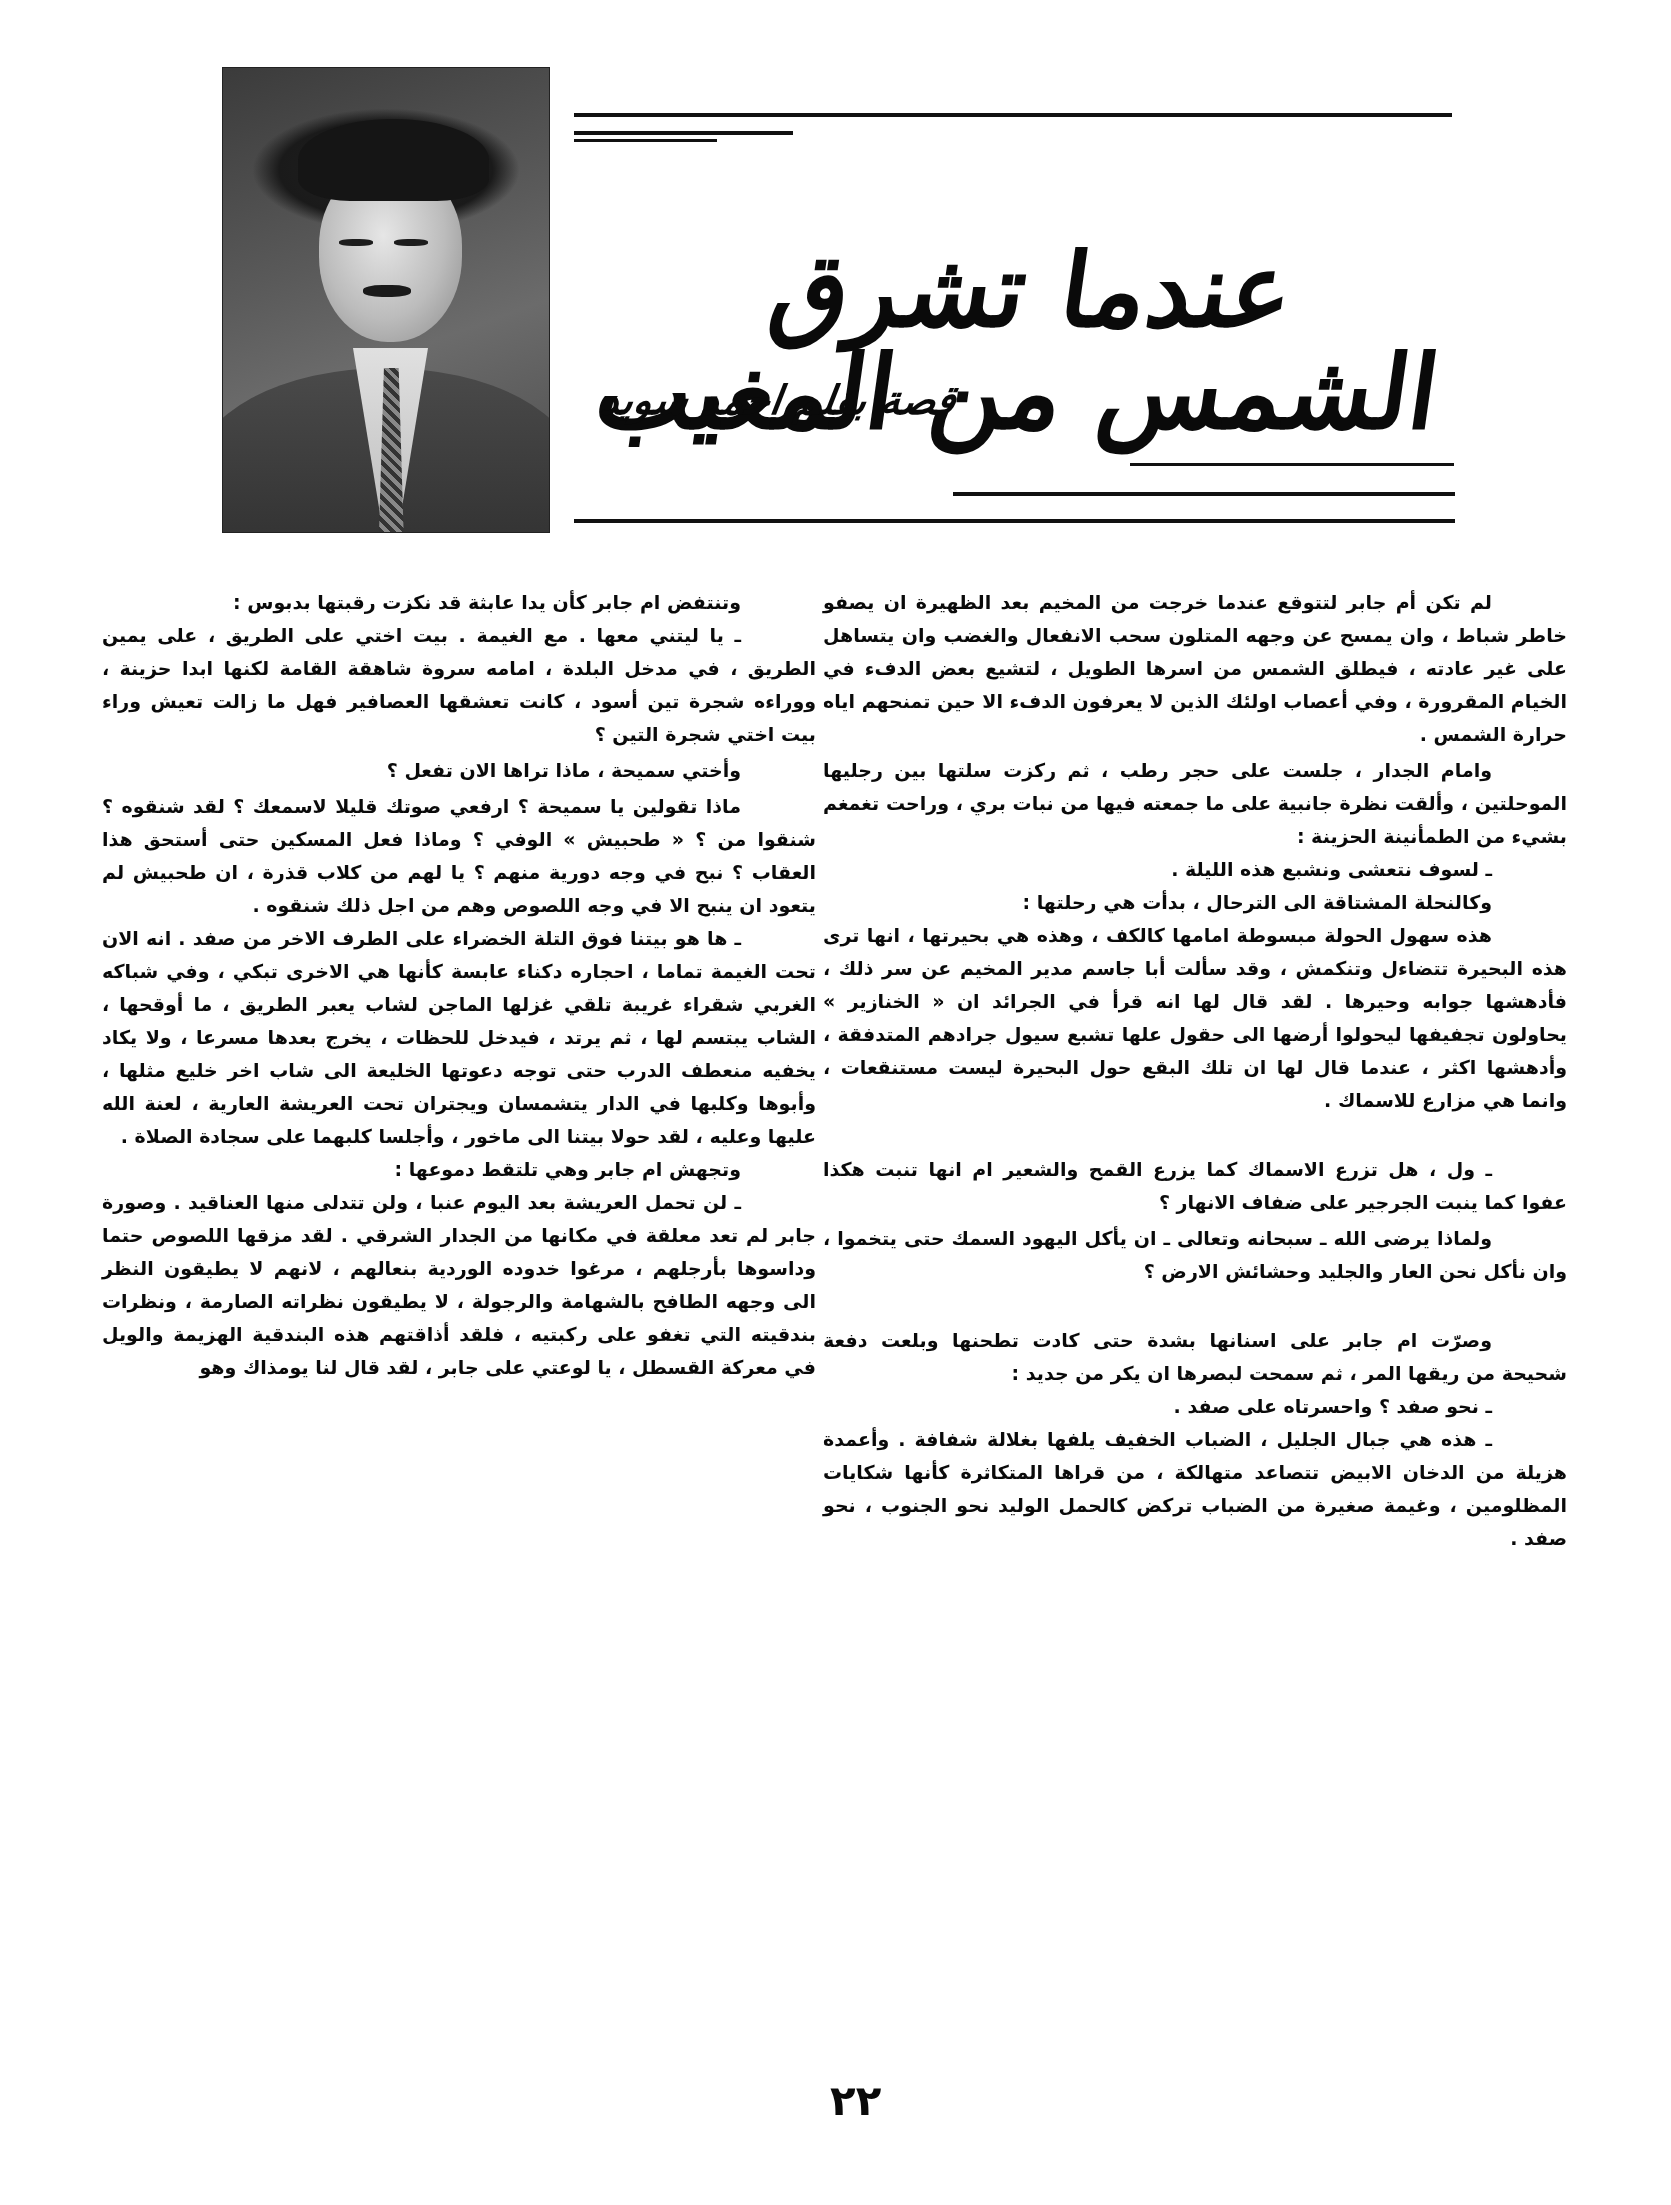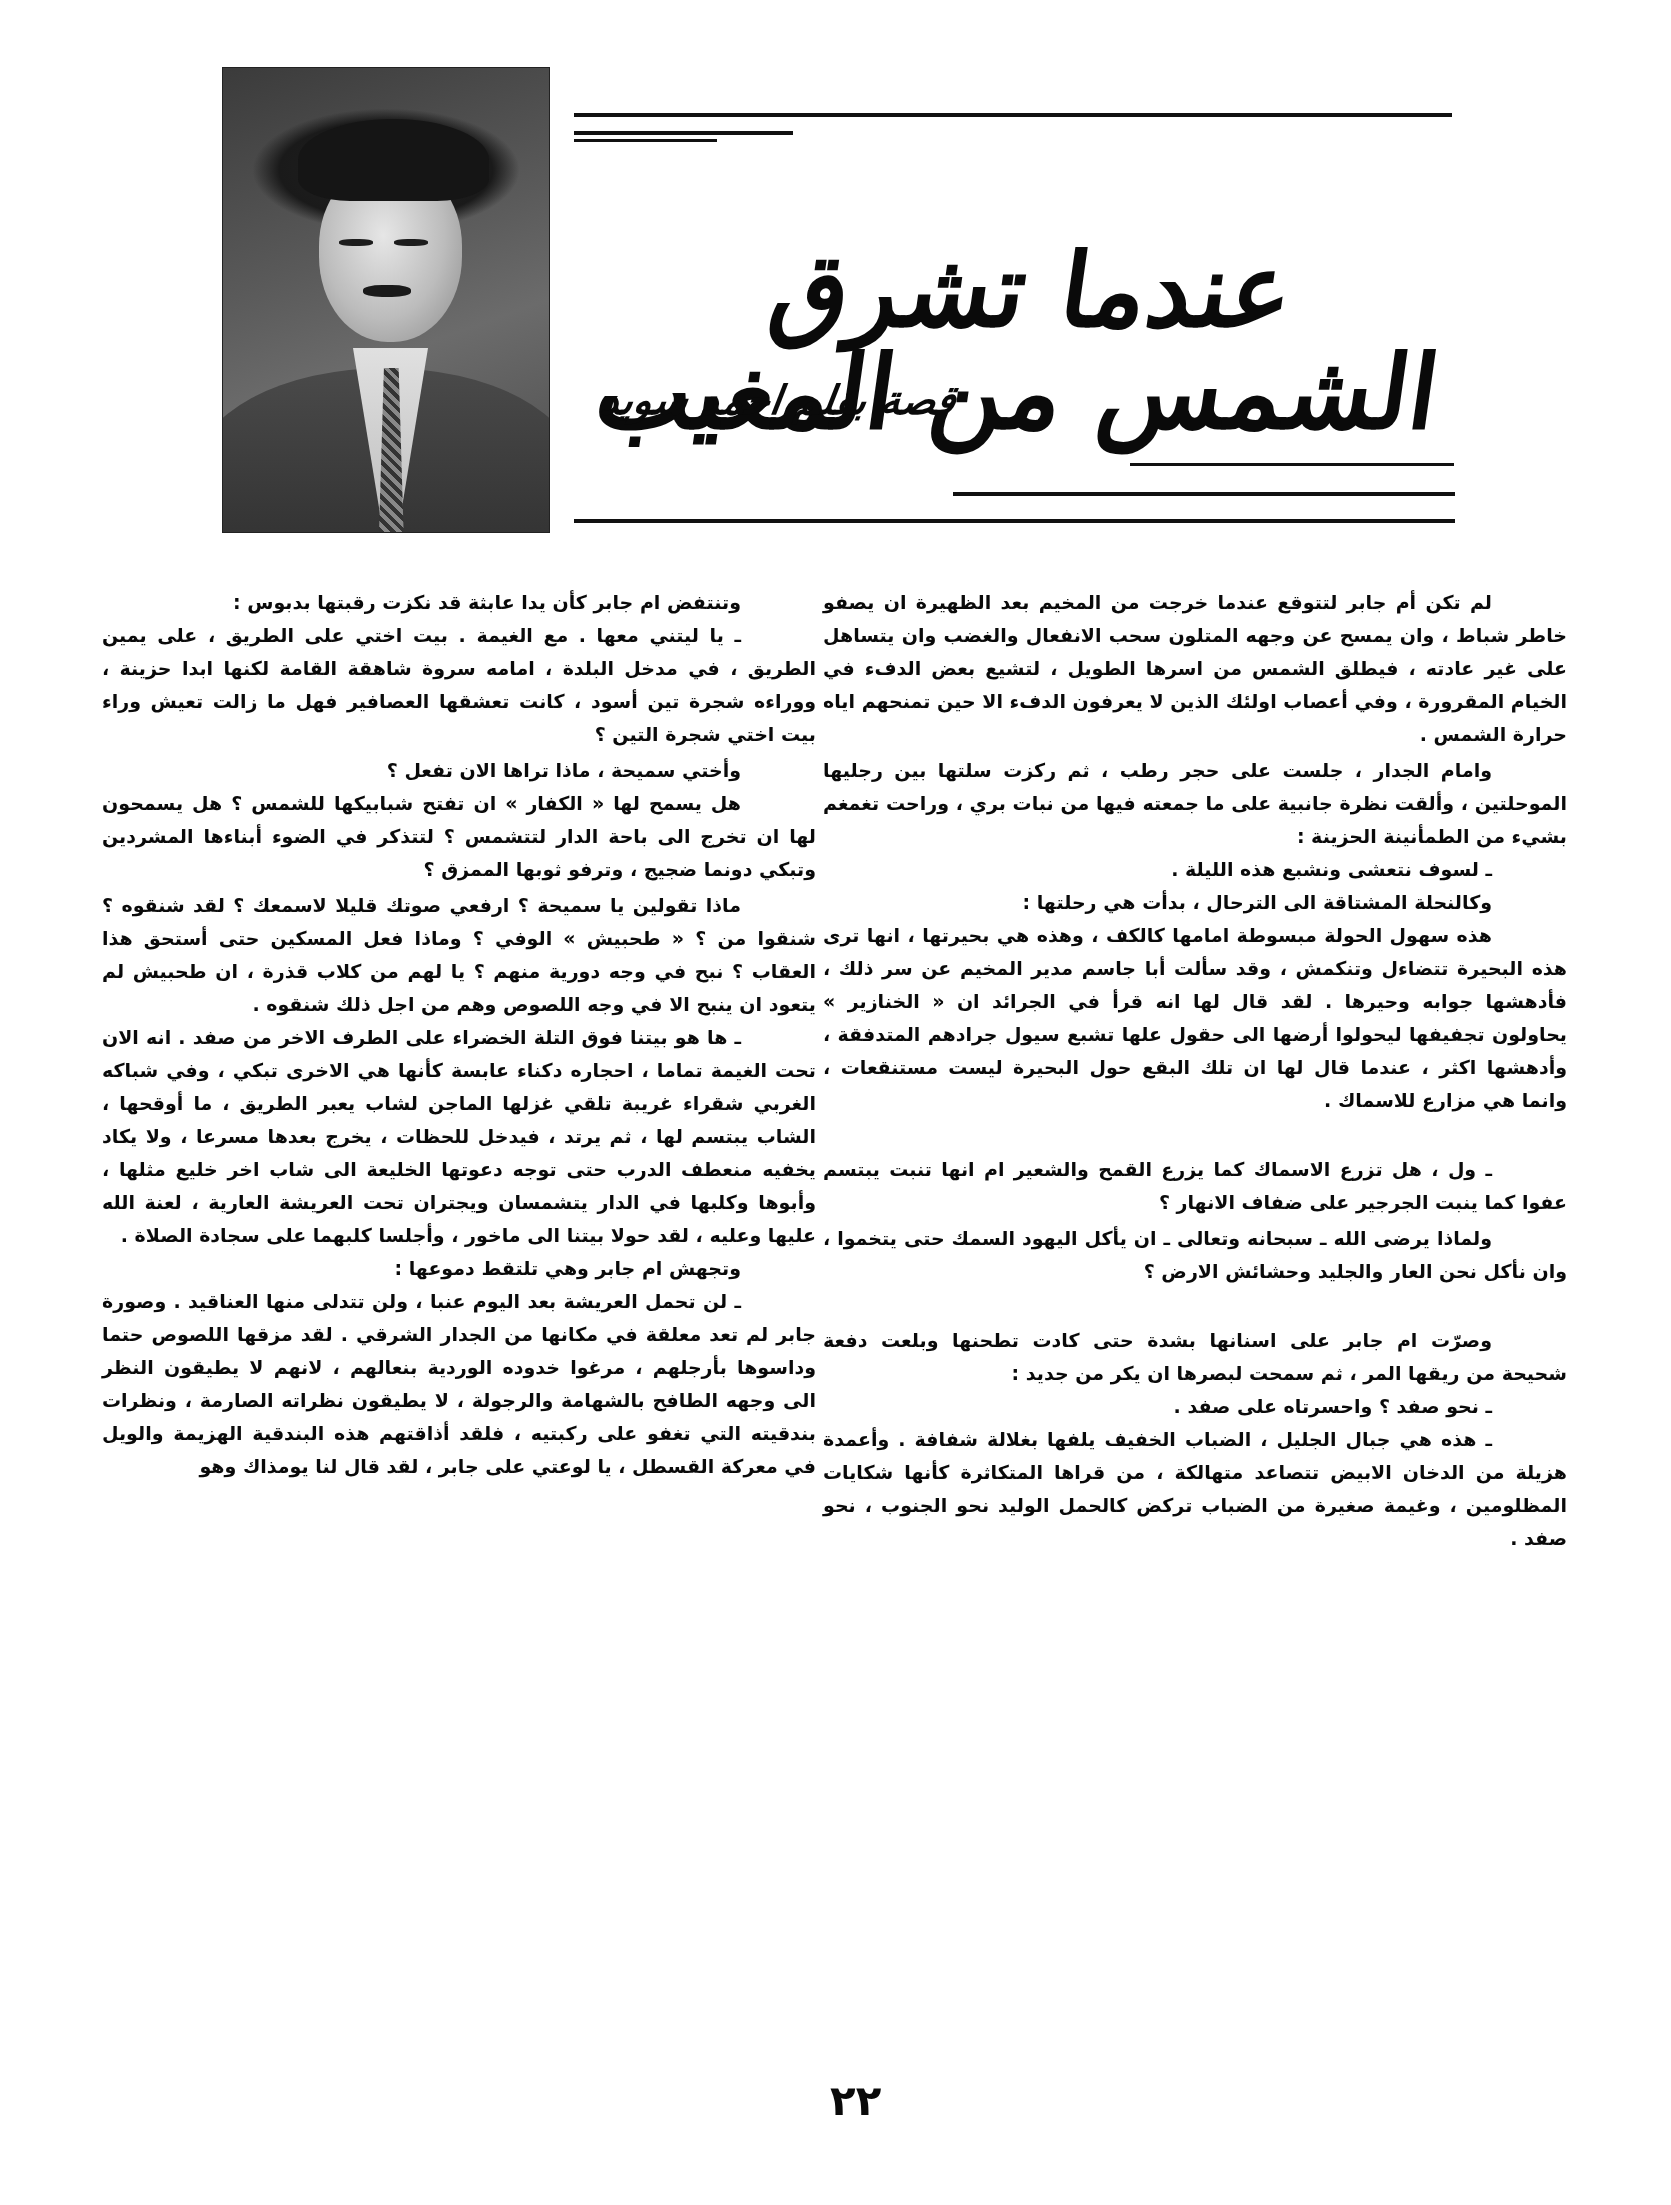--- a/index.html
+++ b/index.html
@@ -107,32 +107,31 @@
   <div class="rule" style="left:1130px; top:463px; width:324px; height:2.7px;"></div>
   <div class="rule" style="left:953px; top:492px; width:502px;"></div>
   <div class="rule" style="left:574px; top:519px; width:881px;"></div>
 
   <div class="col col-right">
     <p>لم تكن أم جابر لتتوقع عندما خرجت من المخيم بعد الظهيرة ان يصفو خاطر شباط ، وان يمسح عن وجهه المتلون سحب الانفعال والغضب وان يتساهل على غير عادته ، فيطلق الشمس من اسرها الطويل ، لتشيع بعض الدفء في الخيام المقرورة ، وفي أعصاب اولئك الذين لا يعرفون الدفء الا حين تمنحهم اياه حرارة الشمس .</p>
     <p class="gap">وامام الجدار ، جلست على حجر رطب ، ثم ركزت سلتها بين رجليها الموحلتين ، وألقت نظرة جانبية على ما جمعته فيها من نبات بري ، وراحت تغمغم بشيء من الطمأنينة الحزينة :</p>
     <p>ـ لسوف نتعشى ونشبع هذه الليلة .</p>
     <p>وكالنحلة المشتاقة الى الترحال ، بدأت هي رحلتها :</p>
     <p>هذه سهول الحولة مبسوطة امامها كالكف ، وهذه هي بحيرتها ، انها ترى هذه البحيرة تتضاءل وتنكمش ، وقد سألت أبا جاسم مدير المخيم عن سر ذلك ، فأدهشها جوابه وحيرها . لقد قال لها انه قرأ في الجرائد ان « الخنازير » يحاولون تجفيفها ليحولوا أرضها الى حقول علها تشبع سيول جرادهم المتدفقة ، وأدهشها اكثر ، عندما قال لها ان تلك البقع حول البحيرة ليست مستنقعات ، وانما هي مزارع للاسماك .</p>
-    <p class="biggap">ـ ول ، هل تزرع الاسماك كما يزرع القمح والشعير ام انها تنبت يبتسم عفوا كما ينبت الجرجير على ضفاف الانهار ؟</p>
+    <p class="biggap">ـ ول ، هل تزرع الاسماك كما يزرع القمح والشعير ام انها تنبت هكذا عفوا كما ينبت الجرجير على ضفاف الانهار ؟</p>
     <p class="gap">ولماذا يرضى الله ـ سبحانه وتعالى ـ ان يأكل اليهود السمك حتى يتخموا ، وان نأكل نحن العار والجليد وحشائش الارض ؟</p>
     <p class="biggap">وصرّت ام جابر على اسنانها بشدة حتى كادت تطحنها وبلعت دفعة شحيحة من ريقها المر ، ثم سمحت لبصرها ان يكر من جديد :</p>
     <p>ـ نحو صفد ؟ واحسرتاه على صفد .</p>
     <p>ـ هذه هي جبال الجليل ، الضباب الخفيف يلفها بغلالة شفافة . وأعمدة هزيلة من الدخان الابيض تتصاعد متهالكة ، من قراها المتكاثرة كأنها شكايات المظلومين ، وغيمة صغيرة من الضباب تركض كالحمل الوليد نحو الجنوب ، نحو صفد .</p>
   </div>
 
   <div class="col col-left">
     <p>وتنتفض ام جابر كأن يدا عابثة قد نكزت رقبتها بدبوس :</p>
     <p>ـ يا ليتني معها . مع الغيمة . بيت اختي على الطريق ، على يمين الطريق ، في مدخل البلدة ، امامه سروة شاهقة القامة لكنها ابدا حزينة ، ووراءه شجرة تين أسود ، كانت تعشقها العصافير فهل ما زالت تعيش وراء بيت اختي شجرة التين ؟</p>
     <p class="gap">وأختي سميحة ، ماذا تراها الان تفعل ؟</p>
-    <p>هل يسمح لها « الكفار » ان تفتح شبابيكها للشمس ؟ هل يسمحون لها ان تخرج الى باحة الدار لتتشمس ؟ لتتذكر في الضوء أبناءها المشردين وتبكي دونما ضجيج ، وترفو ثوبها الممزق ؟</p>
     <p class="gap">ماذا تقولين يا سميحة ؟ ارفعي صوتك قليلا لاسمعك ؟ لقد شنقوه ؟ شنقوا من ؟ « طحبيش » الوفي ؟ وماذا فعل المسكين حتى أستحق هذا العقاب ؟ نبح في وجه دورية منهم ؟ يا لهم من كلاب قذرة ، ان طحبيش لم يتعود ان ينبح الا في وجه اللصوص وهم من اجل ذلك شنقوه .</p>
     <p>ـ ها هو بيتنا فوق التلة الخضراء على الطرف الاخر من صفد . انه الان تحت الغيمة تماما ، احجاره دكناء عابسة كأنها هي الاخرى تبكي ، وفي شباكه الغربي شقراء غريبة تلقي غزلها الماجن لشاب يعبر الطريق ، ما أوقحها ، الشاب يبتسم لها ، ثم يرتد ، فيدخل للحظات ، يخرج بعدها مسرعا ، ولا يكاد يخفيه منعطف الدرب حتى توجه دعوتها الخليعة الى شاب اخر خليع مثلها ، وأبوها وكلبها في الدار يتشمسان ويجتران تحت العريشة العارية ، لعنة الله عليها وعليه ، لقد حولا بيتنا الى ماخور ، وأجلسا كلبهما على سجادة الصلاة .</p>
     <p>وتجهش ام جابر وهي تلتقط دموعها :</p>
     <p>ـ لن تحمل العريشة بعد اليوم عنبا ، ولن تتدلى منها العناقيد . وصورة جابر لم تعد معلقة في مكانها من الجدار الشرقي . لقد مزقها اللصوص حتما وداسوها بأرجلهم ، مرغوا خدوده الوردية بنعالهم ، لانهم لا يطيقون النظر الى وجهه الطافح بالشهامة والرجولة ، لا يطيقون نظراته الصارمة ، ونظرات بندقيته التي تغفو على ركبتيه ، فلقد أذاقتهم هذه البندقية الهزيمة والويل في معركة القسطل ، يا لوعتي على جابر ، لقد قال لنا يومذاك وهو</p>
   </div>
 
   <div class="page-number">٢٢</div>
 </div>
 
 

